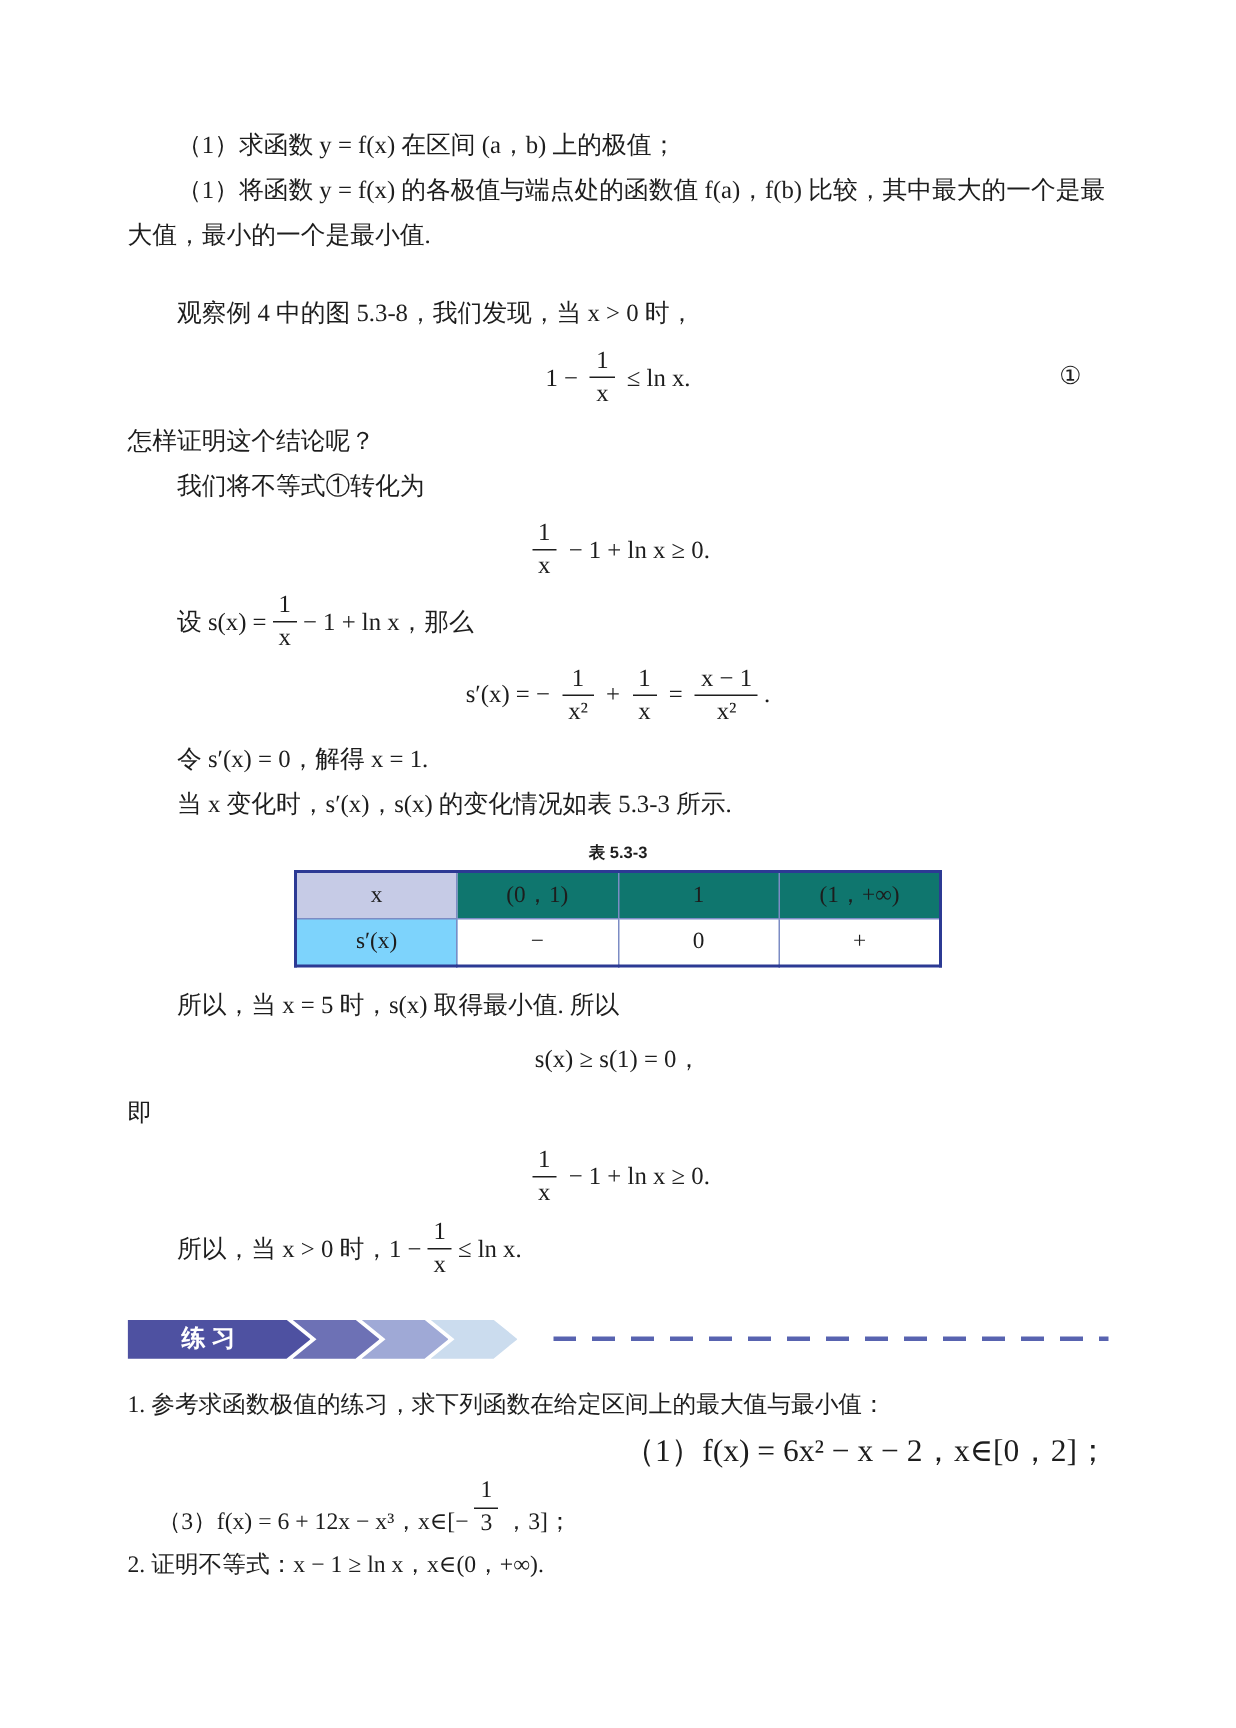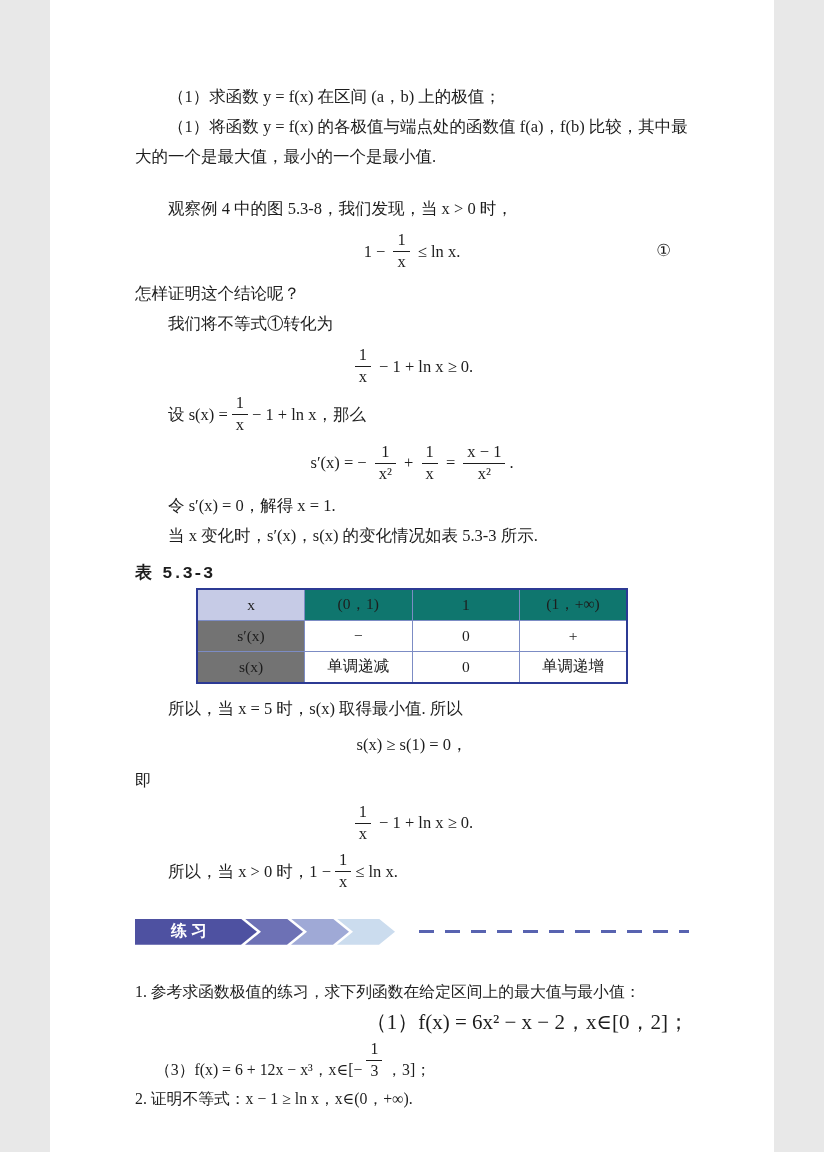--- a/index.html
+++ b/index.html
@@ -1,17 +1,17 @@
 <!DOCTYPE html>
 <html><head>
 <meta charset="utf-8">
 <style>
   html,body{margin:0;padding:0;background:#e8e8e8;}
   .page{
-    width:724px;height:1152px;box-sizing:border-box;
+    width:824px;height:1152px;box-sizing:border-box;
     margin:0 auto;background:#ffffff;
     padding:82px 85px 0 85px;
     font-family:"Liberation Serif","DejaVu Serif",serif;
     font-size:16.5px;color:#1d1d1d;position:relative;overflow:hidden;
   }
   p{margin:0;line-height:30px;}
   .indent{text-indent:2em;}
   .sp-top{margin-top:22px;}
   .formula-row{
     display:flex;justify-content:center;align-items:center;
@@ -19,33 +19,33 @@
   }
   .formula-row .seg{white-space:pre;}
   .frac{display:inline-block;vertical-align:middle;text-align:center;margin:0 4px;line-height:1.15;}
   .frac .num{display:block;padding:0 4px 1px 4px;border-bottom:1.3px solid #1d1d1d;}
   .frac .den{display:block;padding:1px 4px 0 4px;}
   .tag-right{position:absolute;right:18px;top:50%;transform:translateY(-50%);}
   .para-frac{display:flex;align-items:center;line-height:1.2;min-height:42px;margin:2px 0;}
   .para-frac .lead{width:2em;flex:0 0 auto;}
   
   .tbl-caption{
-    text-align:left;font-weight:bold;font-size:17px;
-    font-family:Liberation Mono, monospace;
+    text-align:center;font-weight:bold;font-size:11px;
+    font-family:Liberation Sans, sans-serif;
     margin:10px 0 4px 0;
   }
   table.vtable{
     border-collapse:collapse;margin:0 auto;width:432px;
     border:2px solid #2c3a94;table-layout:fixed;
   }
   table.vtable td{
     border:1px solid #7c8cc4;text-align:center;height:30px;
     font-size:15.5px;padding:0 4px;
   }
-  td.hcol{background:#737373;}
+  td.hcol{background:#7dd3fc;}
   tr.hrow td{background:#0f766e;}
   tr.hrow td.hcol{background:#c6cbe6;}
   
   .banner{display:flex;align-items:center;height:26px;margin-top:26px;}
   .b-main{
     flex:0 0 auto;width:122px;height:26px;background:#4e51a1;color:#fff;
     font-family:"Liberation Sans","DejaVu Sans",sans-serif;font-weight:bold;font-size:16px;
     display:flex;align-items:center;justify-content:center;letter-spacing:4px;
     clip-path:polygon(0 0,calc(100% - 16px) 0,100% 50%,calc(100% - 16px) 100%,0 100%);
     padding-right:10px;box-sizing:border-box;
@@ -55,21 +55,21 @@
     clip-path:polygon(0 0,calc(100% - 16px) 0,100% 50%,calc(100% - 16px) 100%,0 100%,16px 50%);
   }
   .b-chev.c2{background:#6d71b5;}
   .b-chev.c3{background:#9fa9d6;}
   .b-chev.c4{background:#cbdcee;}
   .b-dash{
     flex:1;height:3px;margin-left:24px;align-self:center;
     background:repeating-linear-gradient(90deg,#5863b0 0 15px,transparent 15px 26px);
   }
   
-  .ex-intro{margin-top:32px;font-size:15.8px;}
+  .ex-intro{margin-top:16px;font-size:15.8px;}
   .ex-item{margin-left:20px;font-size:21px;line-height:31px;text-align:right;}
   .ex-item-frac{display:flex;align-items:flex-end;margin-left:20px;font-size:15.8px;min-height:42px;line-height:1.2;}
 </style>
 </head>
 <body>
 
 <div class="page">
 
   <p class="indent">（1）求函数 y = f(x) 在区间 (a，b) 上的极值；</p>
   <p class="indent">（1）将函数 y = f(x) 的各极值与端点处的函数值 f(a)，f(b) 比较，其中最大的一个是最大值，最小的一个是最小值.</p>
@@ -138,26 +138,20 @@
       <td>(0，1)</td>
       <td>1</td>
       <td>(1，+∞)</td>
     </tr>
     <tr>
       <td class="hcol">s′(x)</td>
       <td>−</td>
       <td>0</td>
       <td>+</td>
     </tr>
-    <tr>
-      <td class="hcol">s(x)</td>
-      <td>单调递减</td>
-      <td>0</td>
-      <td>单调递增</td>
-    </tr>
   </tbody>
     </table>
 
   <p class="indent" style="margin-top:10px">所以，当 x = 5 时，s(x) 取得最小值. 所以</p>
 
   <div class="formula-row" style="min-height:28px">
     <span class="seg">s(x) ≥ s(1) = 0，</span>
   </div>
 
   <p>即</p>

